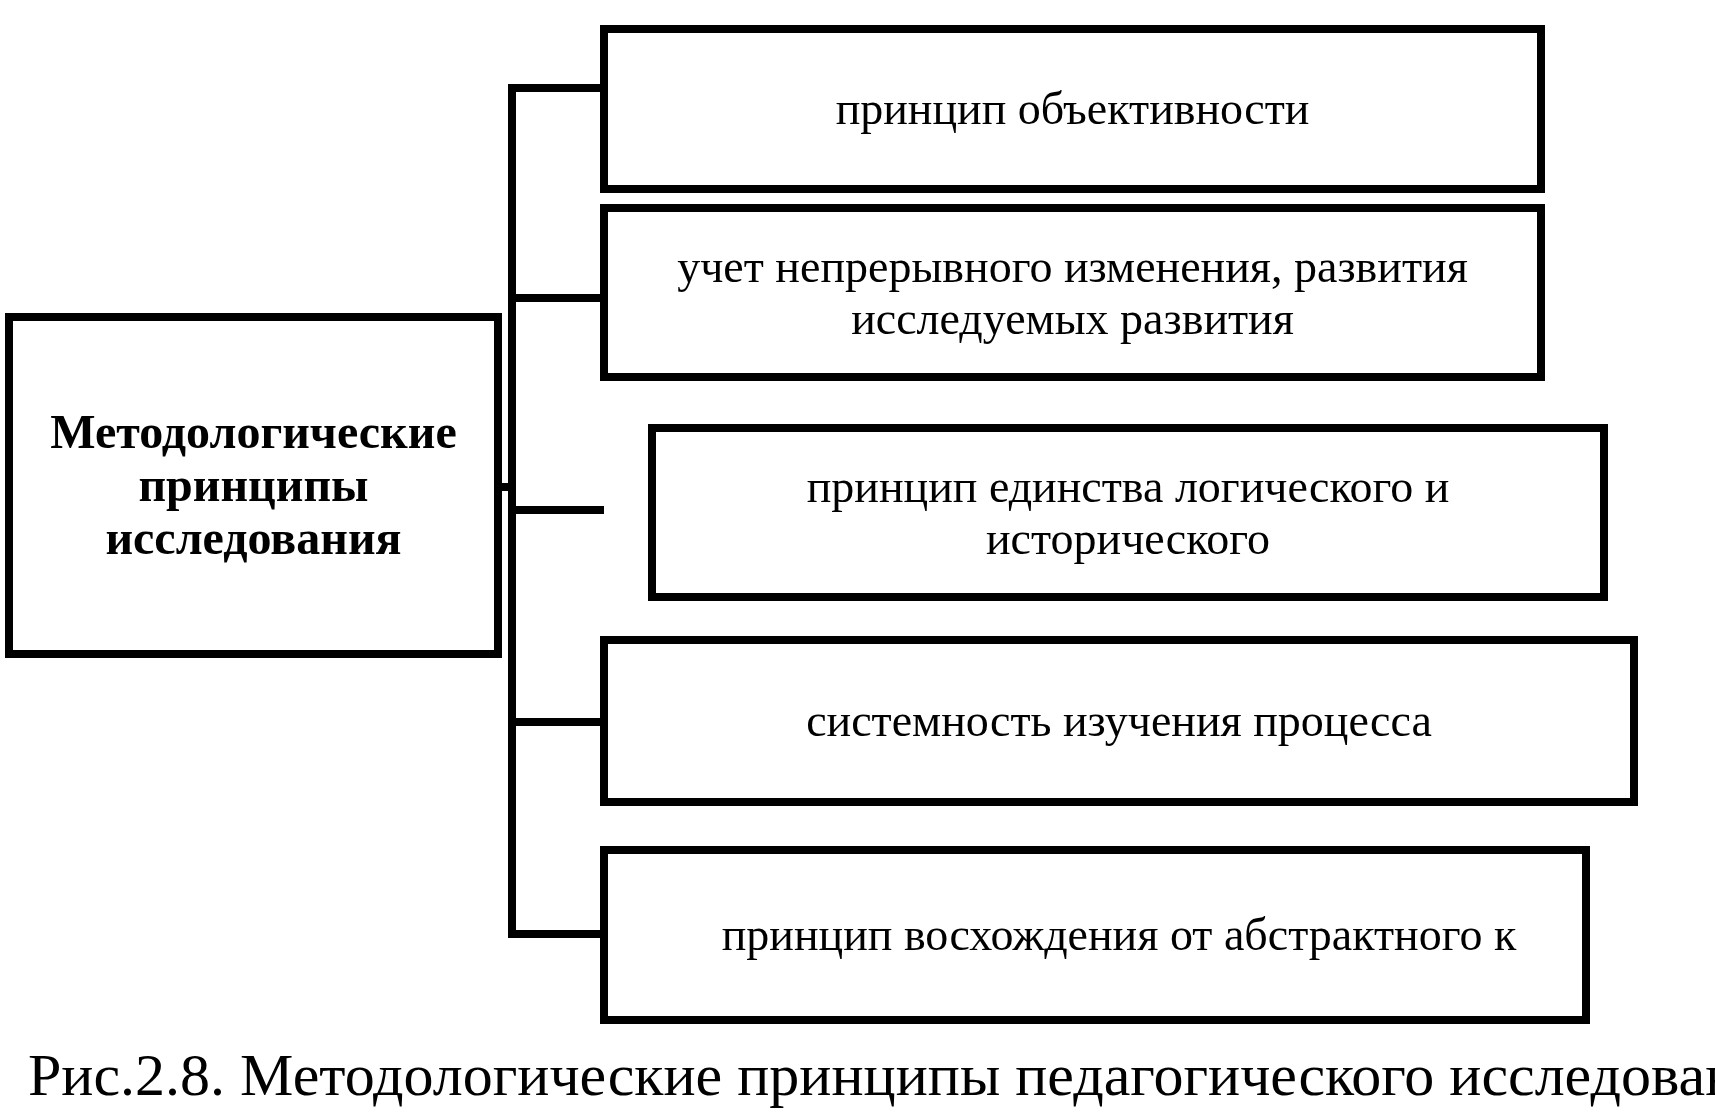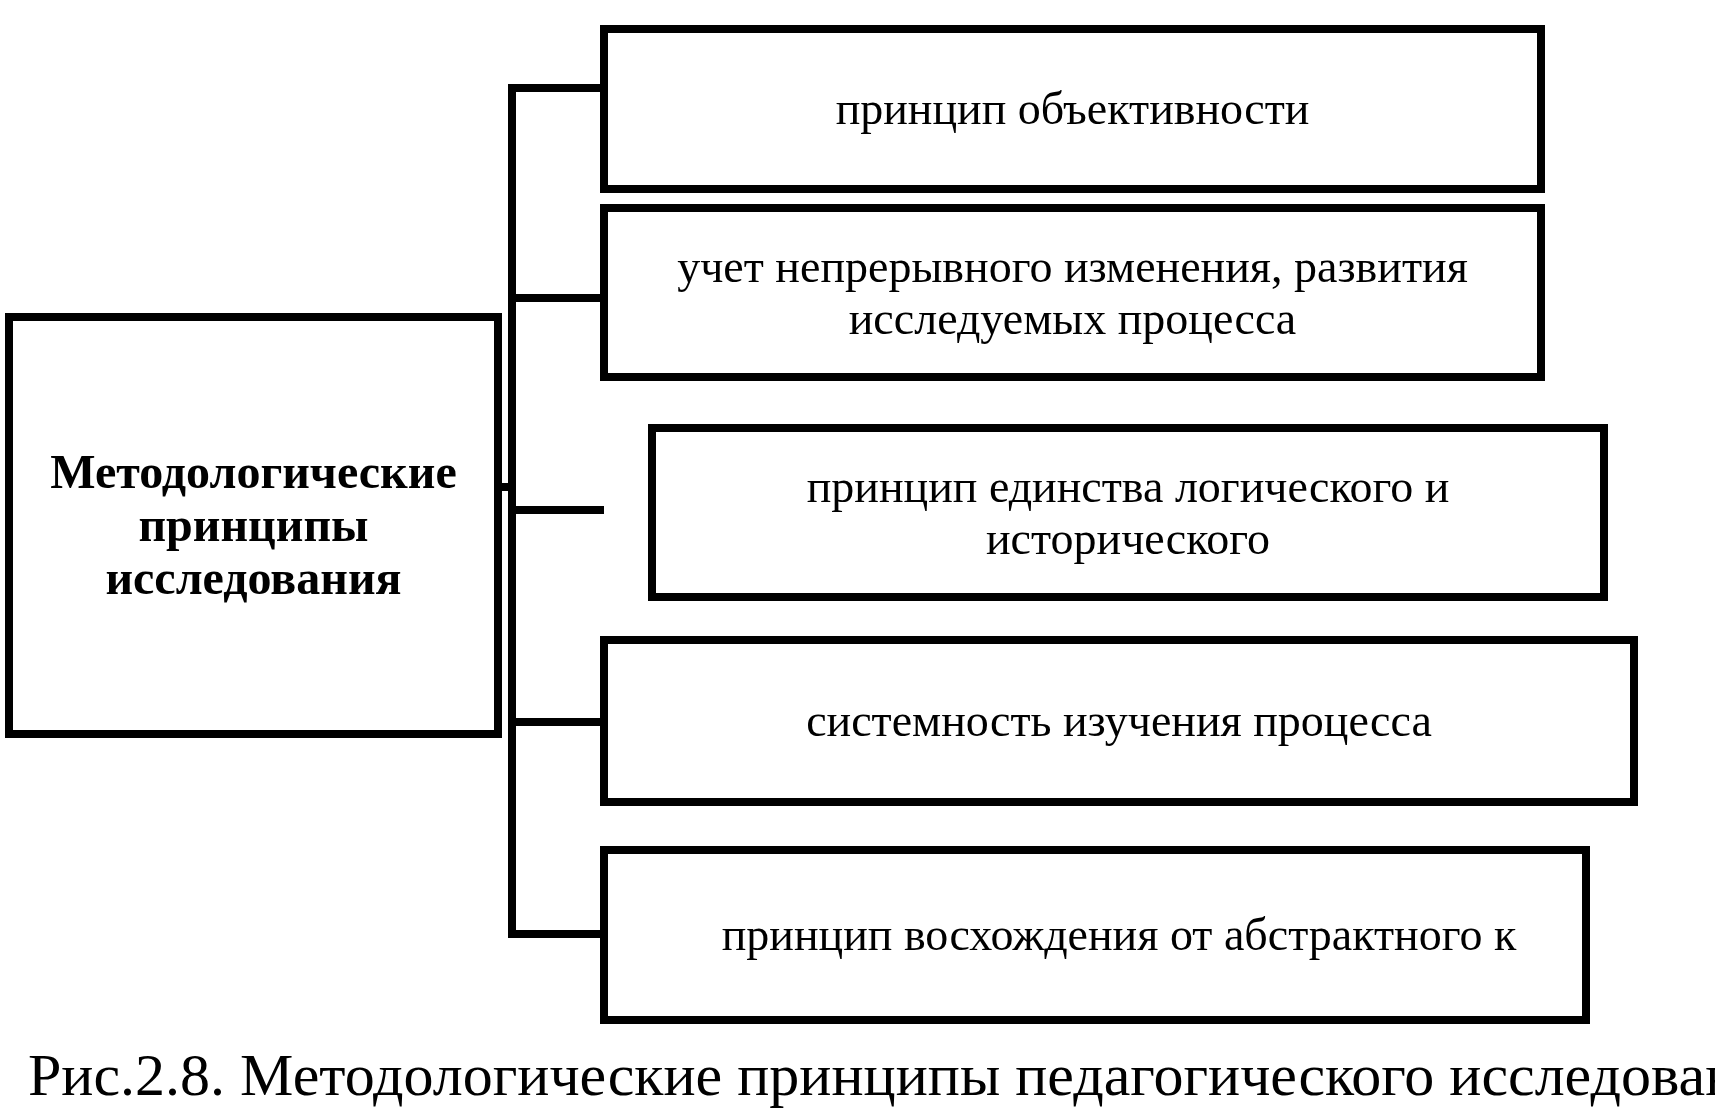--- a/index.html
+++ b/index.html
@@ -25,21 +25,21 @@
     background: #ffffff;
     display: flex;
     align-items: center;
     justify-content: center;
     text-align: center;
   }
   .root-box {
     left: 5px;
     top: 313px;
     width: 497px;
-    height: 425px;
+    height: 345px;
     font-weight: bold;
     font-size: 48px;
     line-height: 1.1;
   }
   .pbox {
     left: 600px;
     font-size: 46px;
     line-height: 1.12;
     font-weight: normal;
   }
@@ -102,21 +102,21 @@
 
   <div class="box pbox p1">
     <div>
       <span class="ln">принцип объективности</span>
     </div>
   </div>
 
   <div class="box pbox p2">
     <div>
       <span class="ln">учет непрерывного изменения, развития</span>
-      <span class="ln">исследуемых процесса</span>
+      <span class="ln">исследуемых развития</span>
     </div>
   </div>
 
   <div class="box pbox p3">
     <div>
       <span class="ln">принцип единства логического и</span>
       <span class="ln">исторического</span>
     </div>
   </div>
 

